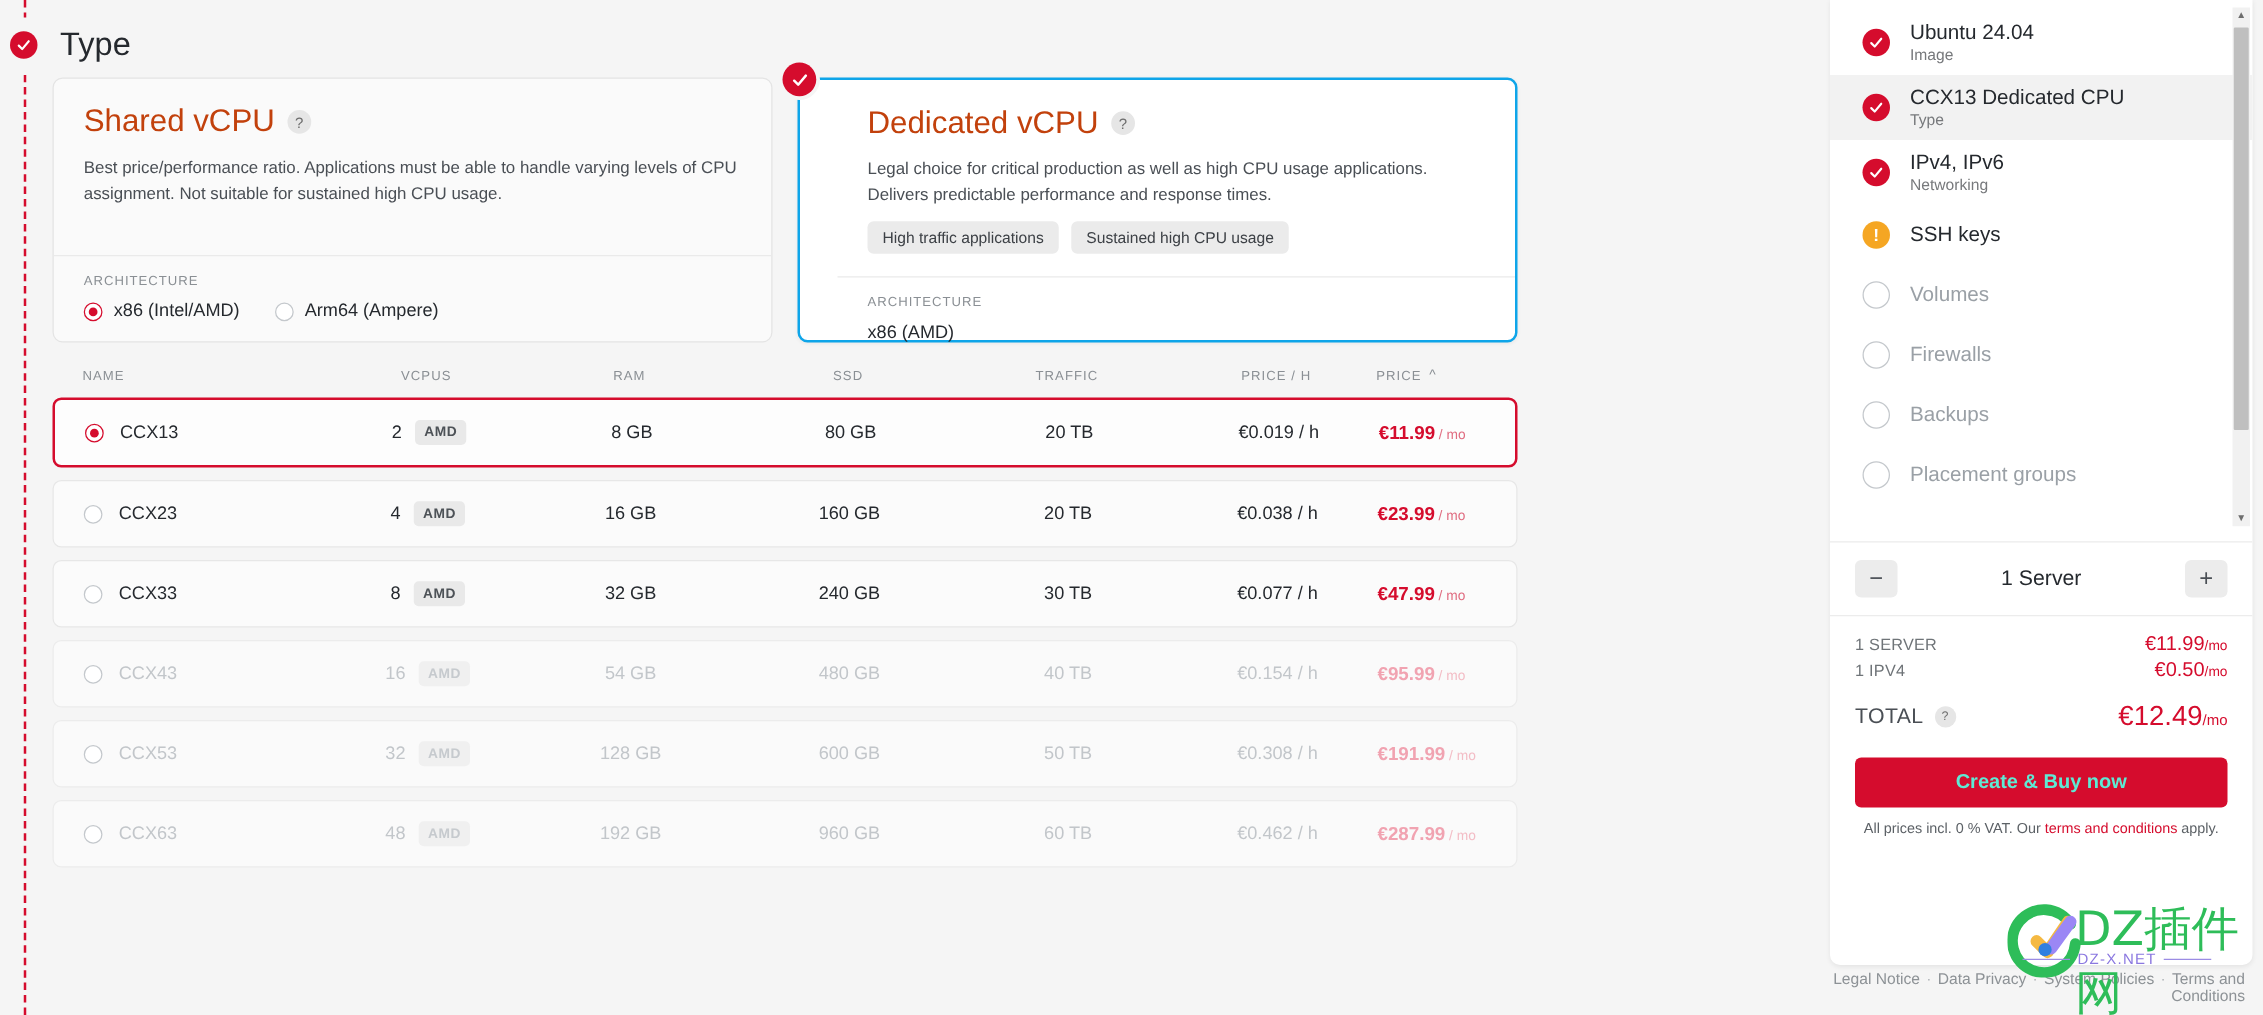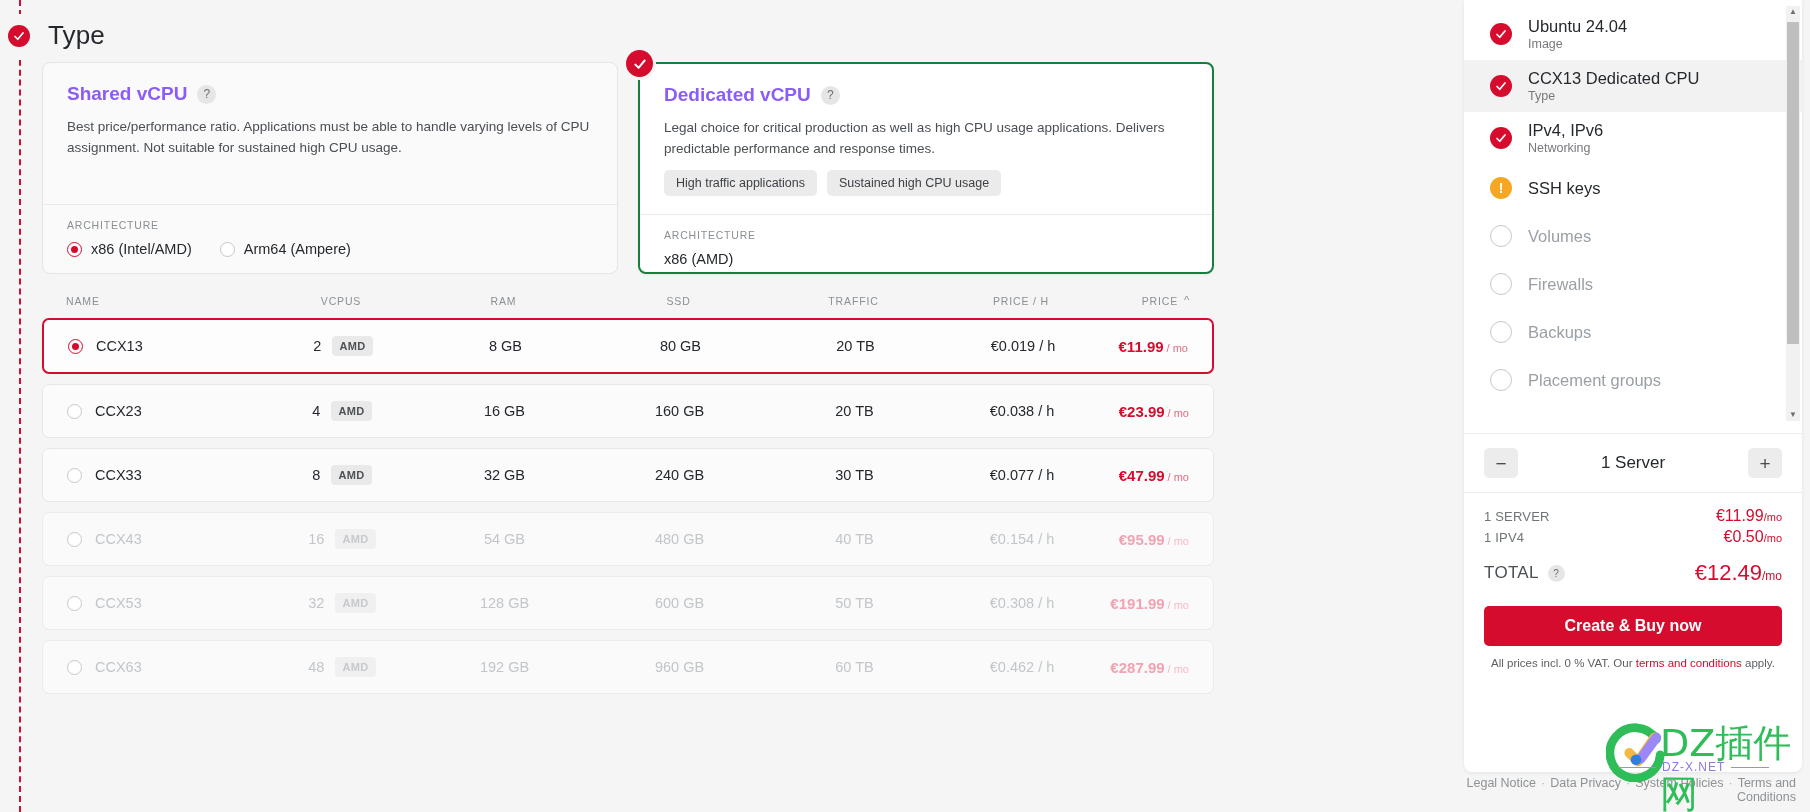--- a/index.html
+++ b/index.html
@@ -60,37 +60,38 @@
   }
   .type-card {
     position: relative;
     background: #fafafa;
     border: 1px solid #e4e4e4;
     border-radius: 8px;
     width: 576px;
     display: flex; flex-direction: column;
   }
   .type-card.selected {
-    border: 2px solid #15803d;
+    border: 2px solid #0ea5e9;
     background: #fff;
     box-shadow: 0 1px 3px rgba(0,0,0,.05);
+    padding-left: 30px;
   }
   .card-badge {
     position: absolute; left: -14px; top: -14px;
     width: 27px; height: 27px; border-radius: 50%;
     background: #d50c2d; color: #fff;
     display: flex; align-items: center; justify-content: center;
     box-shadow: 0 0 0 3px #f5f5f5;
   }
   .card-badge svg { width: 14px; height: 14px; display:block; }
   .card-body { padding: 20px 24px 18px 24px; flex: 1 1 auto; }
   .card-title-row {
     display: flex; align-items: center; gap: 10px; margin-bottom: 12px;
   }
-  .card-title { font-size: 19px; color: #8b5cf6; font-weight: 700; }
+  .card-title { font-size: 25px; color: #c2410c; font-weight: 400; }
   .help-dot {
     width: 19px; height: 19px; border-radius: 50%;
     background: #e6e6e6; color: #6e6e6e;
     font-size: 12px; display: flex; align-items: center;
     justify-content: center; cursor: default;
   }
   .card-desc {
     font-size: 13.5px; line-height: 1.55; color: #4a4f55;
     max-width: 540px; margin-bottom: 10px;
   }
@@ -132,21 +133,21 @@
     height: 34px; padding: 0 24px;
     font-size: 10.5px; letter-spacing: .85px;
     color: #8a8f94; text-transform: uppercase;
   }
   .c-name    { width: 200px; }
   .c-vcpus   { width: 150px; text-align: center; }
   .c-ram     { width: 175px; text-align: center; }
   .c-ssd     { width: 175px; text-align: center; }
   .c-traffic { width: 175px; text-align: center; }
   .c-priceh  { width: 160px; text-align: center; }
-  .c-price   { flex: 1 1 auto; text-align: right; }
+  .c-price   { flex: 1 1 auto; text-align: left; }
 
   .sort-caret { display: inline-block; margin-left: 6px; font-size: 11px; position: relative; top: -1px; }
 
   .trow {
     display: flex; align-items: center;
     height: 54px; padding: 0 24px;
     background: #fbfbfb;
     border: 1px solid #e7e7e7;
     border-radius: 7px;
     margin-bottom: 10px;
@@ -258,21 +259,21 @@
     font-size: 17px; color: #4a4f55; letter-spacing: .3px;
     display: flex; align-items: center; gap: 9px;
   }
   .help-dot.sm { width: 17px; height: 17px; font-size: 10px; }
   .tot-total-val { font-size: 22px; color: #d50c2d; font-weight: 400; }
   .tot-total-val .u { font-size: 12px; }
 
   .buy-wrap { padding: 12px 20px 18px 20px; }
   .buy-btn {
     display: block; width: 100%; height: 40px;
-    background: #d50c2d; color: #ffffff;
+    background: #d50c2d; color: #5eead4;
     border: none; border-radius: 5px;
     font-size: 16px; font-weight: 700;
     font-family: "Liberation Sans", sans-serif;
     cursor: pointer;
   }
   .vat-note {
     margin-top: 9px; text-align: center;
     font-size: 11.5px; color: #5c6166; line-height: 1.4;
   }
   .vat-note a { color: #d50c2d; text-decoration: none; }

